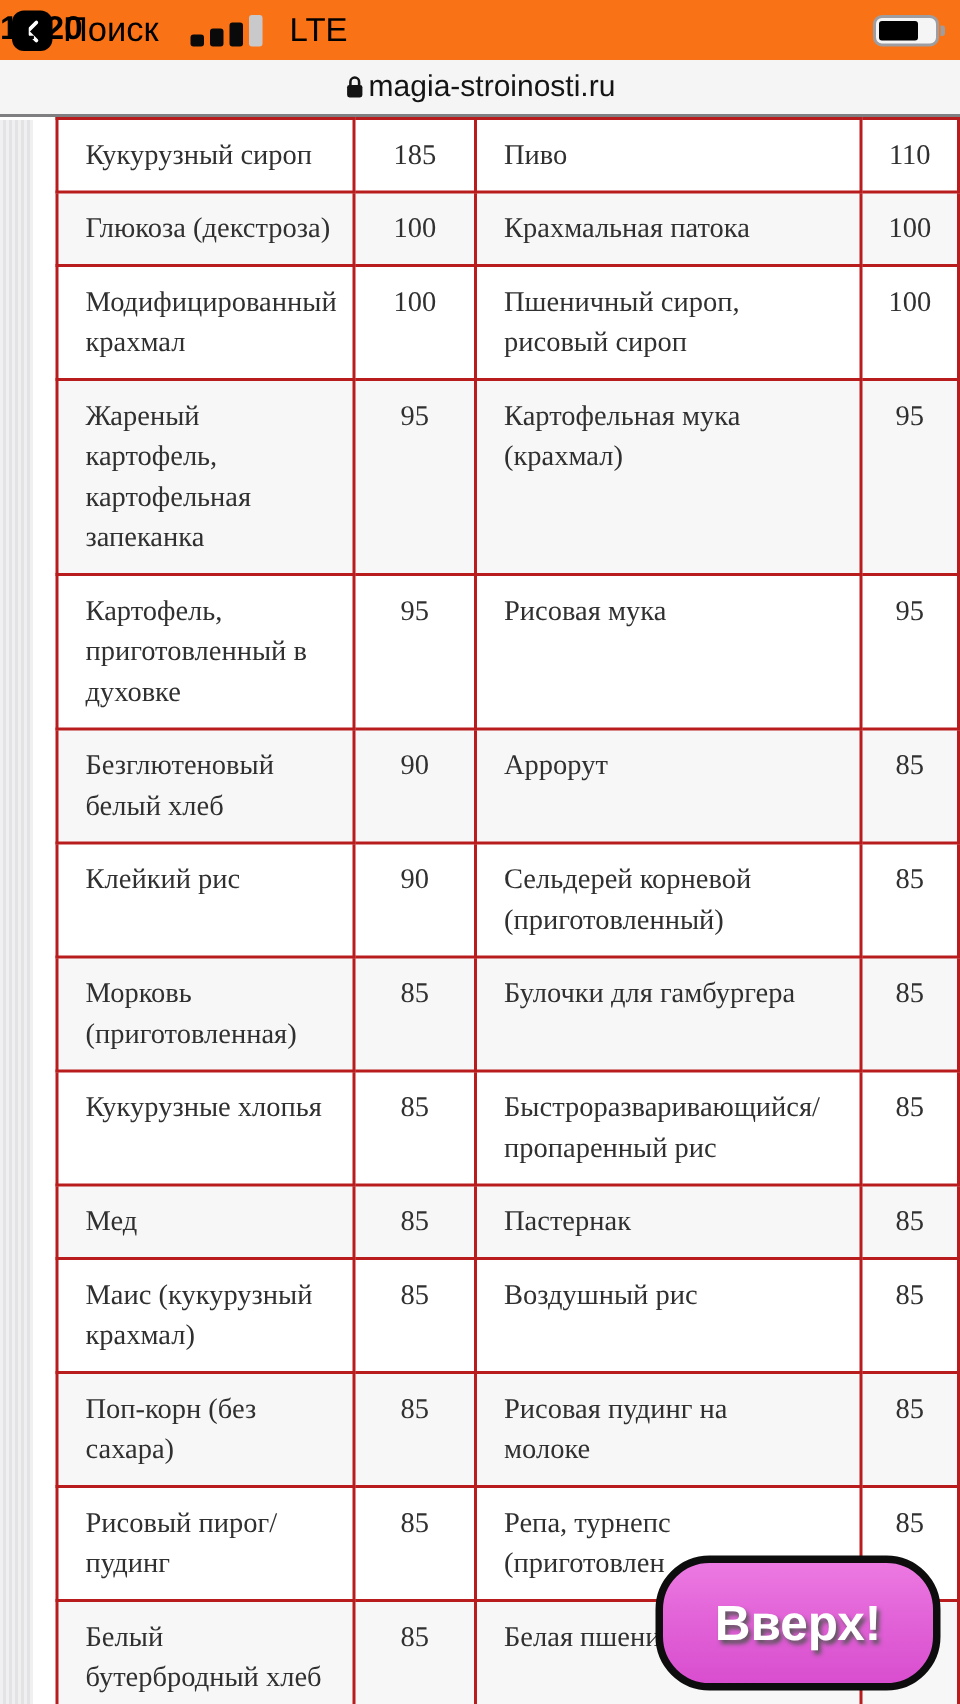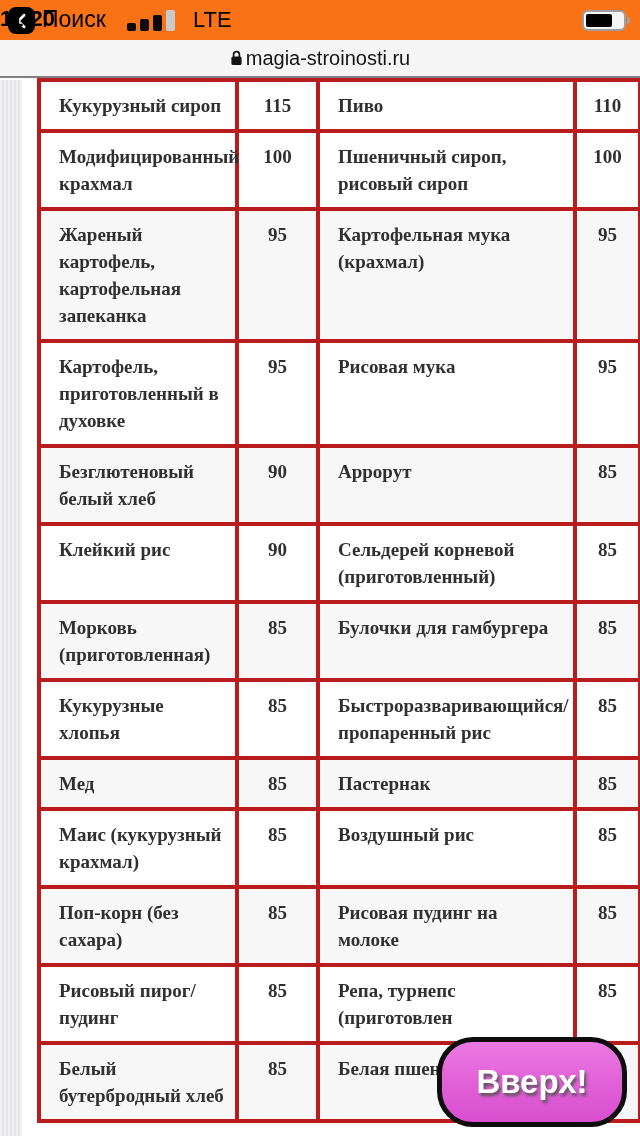--- a/index.html
+++ b/index.html
@@ -38,22 +38,22 @@
   .url-text { font-size:20px; color:#141414; }
 
   
   .page { position:absolute; top:80px; left:0; width:640px; height:1056px; background:#fff; }
   .side-texture { position:absolute; left:0; top:0; width:22px; height:100%;
                   background:repeating-linear-gradient(90deg,#f0f0f0 0 2px,#e3e3e5 2px 4px); }
 
   table.gi { position:absolute; left:37px; top:-2px; width:601px;
              border-collapse:collapse; table-layout:fixed;
              font-family:"Liberation Serif", serif; font-size:19px; color:#303030; }
-  table.gi td { border:4px solid #b91c1c; vertical-align:top;
-                padding:10px 8px 10px 18px; line-height:27px; white-space:pre-line;font-weight:bold; }
+  table.gi td { border:2px solid #b91c1c; vertical-align:top;
+                padding:10px 8px 10px 18px; line-height:27px; white-space:pre-line; }
   table.gi td.val { text-align:center; padding:10px 4px; white-space:normal; }
   table.gi tr.alt td { background:#f7f7f7; }
   table.gi td.name2 { }
 
   
   .scroll-top { position:absolute; left:437px; top:1037px; width:190px; height:90px;
                 border:5px solid #0d0d0d; border-radius:36px;
                 background:linear-gradient(180deg,#ec79e2 0%,#e05fd6 55%,#d94ecf 100%);
                 display:flex; align-items:center; justify-content:center;
                 cursor:pointer; z-index:5; }
@@ -99,23 +99,29 @@
     <table class="gi">
       <colgroup>
           <col style="width:198px">
           <col style="width:81px">
           <col style="width:257px">
           <col style="width:65px">
         </colgroup>
       <tbody>
           <tr>
         <td class="name1">Кукурузный сироп</td>
-        <td class="val">115</td>
+        <td class="val">185</td>
         <td class="name2">Пиво</td>
         <td class="val">110</td>
+      </tr>
+          <tr class="alt">
+        <td class="name1">Глюкоза (декстроза)</td>
+        <td class="val">100</td>
+        <td class="name2">Крахмальная патока</td>
+        <td class="val">100</td>
       </tr>
           <tr>
         <td class="name1">Модифицированный
 крахмал</td>
         <td class="val">100</td>
         <td class="name2">Пшеничный сироп,
 рисовый сироп</td>
         <td class="val">100</td>
       </tr>
           <tr class="alt">

